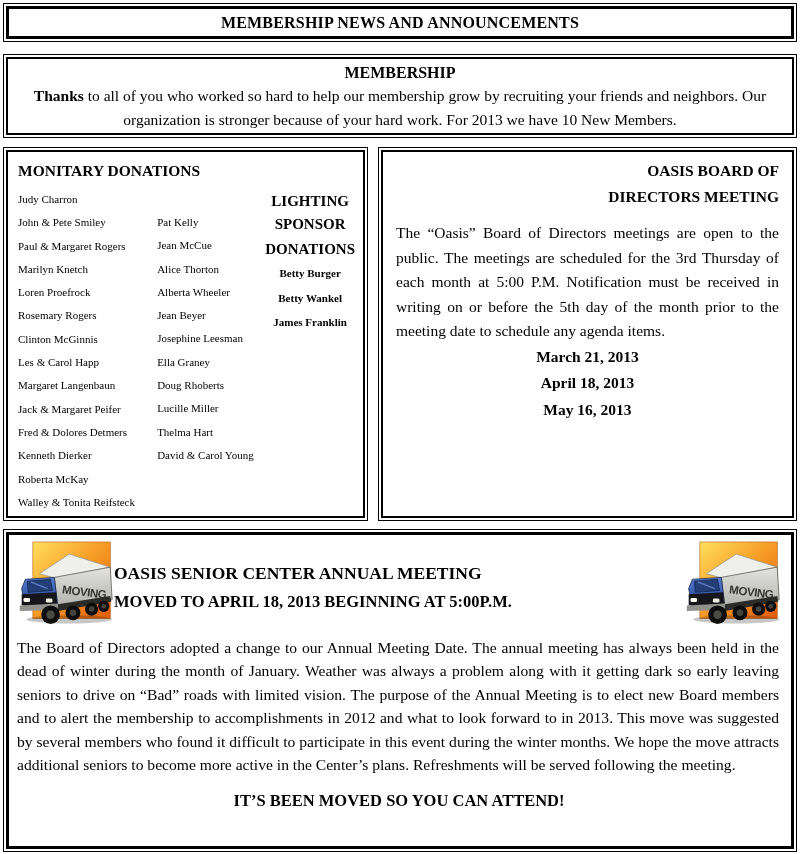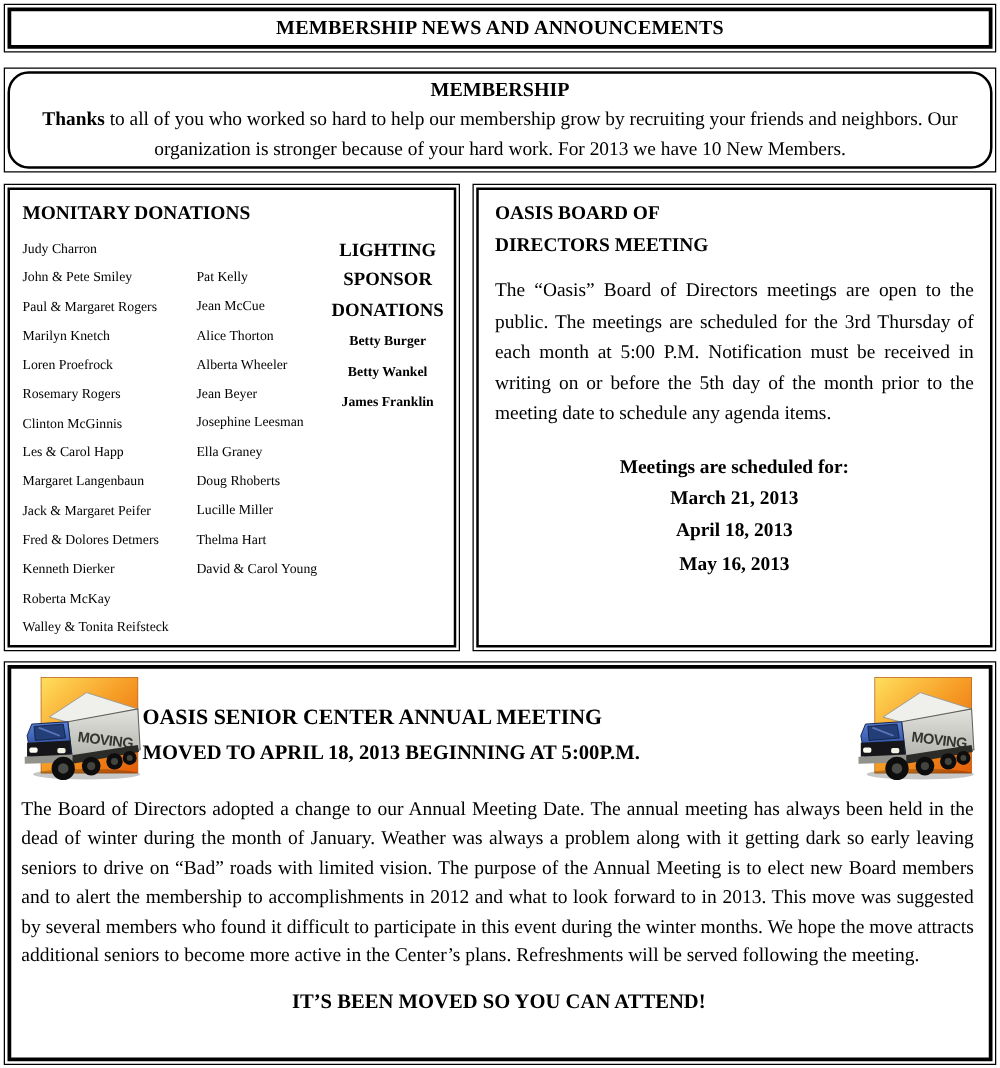--- a/index.html
+++ b/index.html
@@ -10,41 +10,41 @@
   
   .dbox { border:1px solid #000; padding:2px; background:#fff; }
   .dbox-inner { border:3px solid #000; height:100%; width:100%; }
   .thinbox .dbox-inner { border-width:2px; }
 
   .banner { height:39px; margin-bottom:12px; }
   .banner .dbox-inner { display:flex; align-items:center; justify-content:center; }
   .banner-title { font-weight:bold; font-size:16px; letter-spacing:.2px; }
 
   .membership { height:84px; margin-bottom:9px; }
-  .membership .dbox-inner { padding:3px 6px 0 6px; text-align:center;border-radius:17px; }
+  .membership .dbox-inner { padding:3px 6px 0 6px; text-align:center; }
   .membership-title { font-weight:bold; font-size:16px; line-height:22px; }
   .membership-text { font-size:15.5px; line-height:23.5px; text-align:center; padding:0 4px; }
 
   .columns-row { display:flex; gap:10px; height:374px; margin-bottom:8px; }
   .donations { width:365px; height:100%; }
   .donations .dbox-inner { padding:7px 0 0 10px; }
   .don-title { font-weight:bold; font-size:15.5px; line-height:24px; }
   .don-cols { display:flex; margin-top:5px; }
   .col1 { width:157px; }
   .col2 { width:122px; padding-top:23px; }
   .name-row { font-size:11px; line-height:23.3px; white-space:nowrap; }
   .col3 { flex:1; text-align:center; padding-right:8px; }
   .lighting-title { font-weight:bold; font-size:15px; line-height:20px; margin-top:3px; }
   .lighting-sub { font-weight:bold; font-size:15px; line-height:20px; margin-top:5px; }
   .col3 .name-row { line-height:23.5px; margin-top:1px; }
   .col3 .names { margin-top:3px;font-weight:bold; }
 
   .board { flex:1; height:100%; }
   .board .dbox-inner { padding:6px 13px 0 13px; }
-  .board-title { font-weight:bold; font-size:15.5px; line-height:25.5px; text-align:left; }
+  .board-title { font-weight:bold; font-size:15.5px; line-height:25.5px; text-align:right; }
   .board-body { font-size:15.5px; line-height:24.5px; text-align:justify; margin-top:12px; }
   .sched-head { font-weight:bold; font-size:15.5px; text-align:center; margin-top:18px; line-height:24px; }
   .sched-dates { text-align:center; }
   .sched-dates .date-row { font-weight:bold; font-size:15.5px; line-height:26.5px; }
 
   .annual { height:323px; }
   .annual .dbox-inner { padding:4px 10px 0 8px; }
   .annual-header { display:flex; align-items:flex-start; }
   .truck { width:97px; height:88px; flex:0 0 auto; }
   .annual-heads { flex:1; text-align:left; padding-top:22px; }
@@ -119,21 +119,20 @@
         </div>
       </div>
     </div>
   </div>
 
   <div class="dbox board thinbox">
     <div class="dbox-inner">
       <div class="board-title">OASIS BOARD OF</div>
       <div class="board-title">DIRECTORS MEETING</div>
       <div class="board-body">The “Oasis” Board of Directors meetings are open to the public.  The meetings are  scheduled for the 3rd Thursday of each month at 5:00 P.M.  Notification must be received in writing on or  before the 5th day of the month prior to the meeting date to   schedule any agenda items.</div>
-      <div class="sched-head">Meetings are scheduled for:</div>
       <div class="sched-dates">
 
       <div class="date-row">March 21, 2013</div>
           <div class="date-row">April 18, 2013</div>
           <div class="date-row">May 16, 2013</div>
         </div>
     </div>
   </div>
 </div>
 

